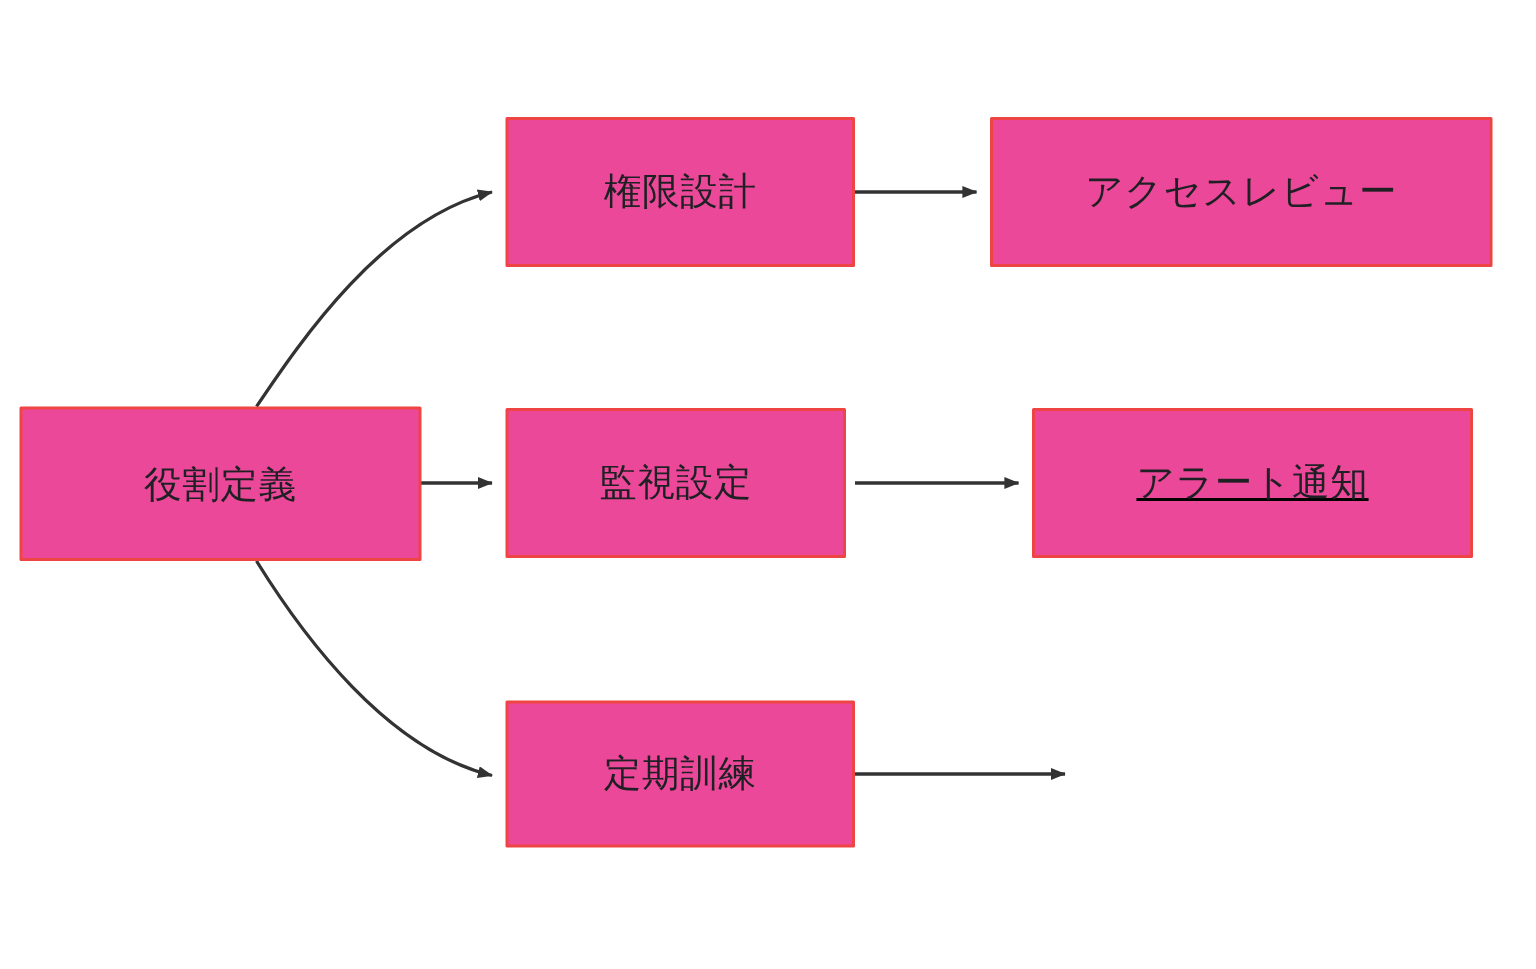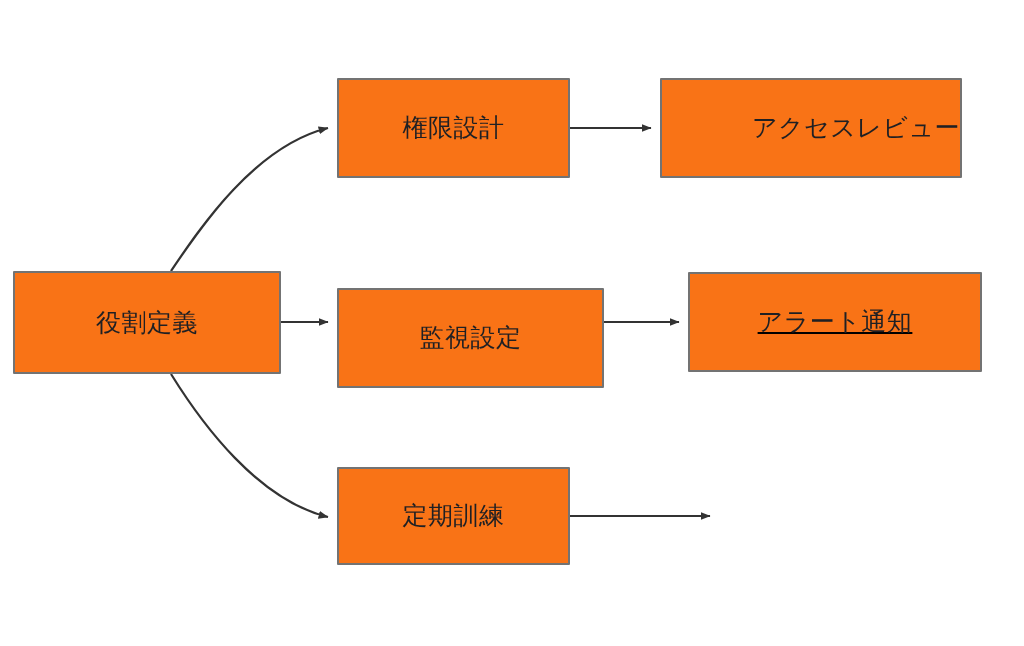--- a/index.html
+++ b/index.html
@@ -22,41 +22,41 @@
   #edge-layer {
     position: absolute;
     left: 0;
     top: 0;
     width: 1024px;
     height: 646px;
   }
   .node {
     position: absolute;
     box-sizing: border-box;
-    background: #f97316;
-    border: 2px solid #737373;
+    background: #ec4899;
+    border: 2px solid #ef4444;
     border-radius: 1px;
     display: flex;
     align-items: center;
     justify-content: center;
     z-index: 2;
   }
   .node-label {
     font-size: 25px;
     line-height: 1.2;
     color: #1f2024;
     letter-spacing: 0.5px;
     white-space: nowrap;
     font-weight: 400;
   }
   
   #node-role-definition    { left: 13px;  top: 271px; width: 268px; height: 103px; }
   #node-permission-design  { left: 337px; top: 78px;  width: 233px; height: 100px; }
-  #node-access-review      { left: 660px; top: 78px;  width: 302px; height: 100px; justify-content: flex-end; }
-  #node-monitoring-setup   { left: 337px; top: 272px; width: 267px; height: 100px; margin-top: 16px; }
+  #node-access-review      { left: 660px; top: 78px;  width: 335px; height: 100px; }
+  #node-monitoring-setup   { left: 337px; top: 272px; width: 227px; height: 100px; }
   #node-alert-notification { left: 688px; top: 272px; width: 294px; height: 100px; text-decoration: underline; }
   #node-periodic-training  { left: 337px; top: 467px; width: 233px; height: 98px;  }
   #node-restore-drill      { left: 719px; top: 467px; width: 232px; height: 98px;  }
 </style>
 </head>
 <body>
 
 <div id="diagram-canvas">
 
   <svg id="edge-layer" viewBox="0 0 1024 646" xmlns="http://www.w3.org/2000/svg">

